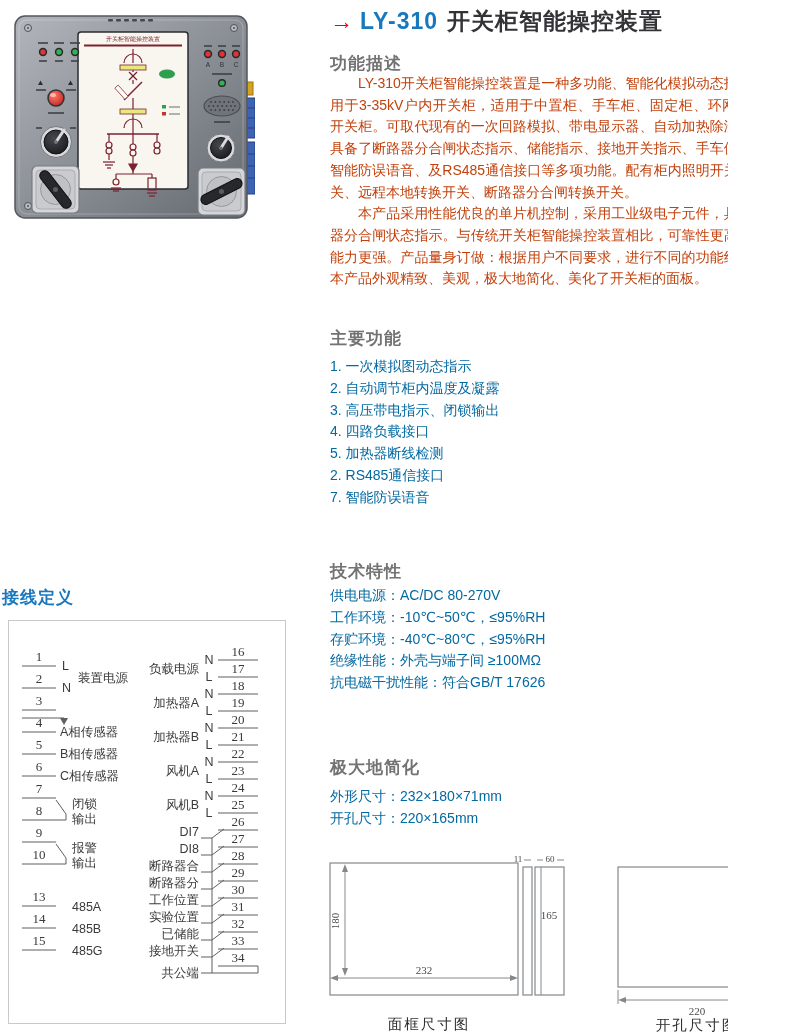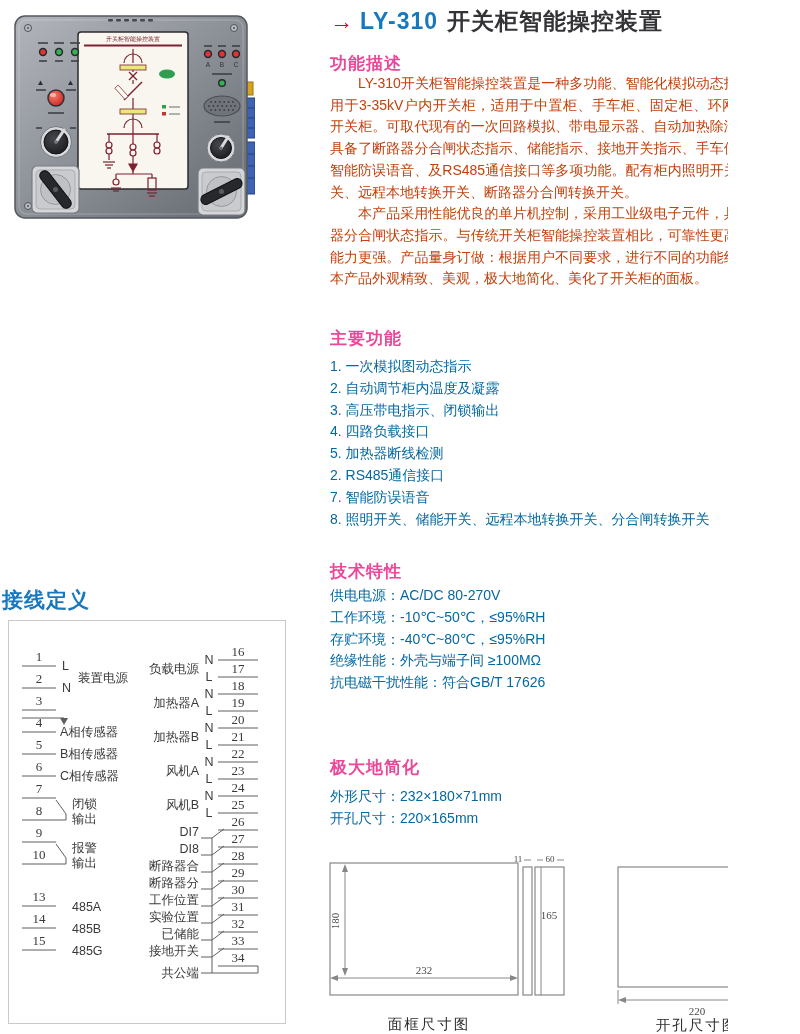--- a/index.html
+++ b/index.html
@@ -5,35 +5,35 @@
   html,body{margin:0;padding:0;background:#fff}
   .page{position:relative;width:728px;height:1034px;background:#fff;overflow:hidden;
         font-family:"Liberation Sans","DejaVu Sans",sans-serif;color:#3f3f42}
 
   
   .title-row{position:absolute;left:330px;top:6px;font-size:23px;font-weight:bold;white-space:nowrap}
   .title-arrow{color:#e60012;margin-right:7px}
   .title-model{color:#1878be;margin-right:9px;letter-spacing:1px}
   .title-name{color:#333337;letter-spacing:1px}
 
-  .sec-h{position:absolute;left:330px;font-size:17px;font-weight:bold;color:#ec4899;letter-spacing:1px}
+  .sec-h{position:absolute;left:330px;font-size:17px;font-weight:bold;color:#737373;letter-spacing:1px}
   .h-desc{top:52px}.h-func{top:327px}.h-tech{top:560px}.h-inst{top:756px}
 
   .desc{position:absolute;left:330px;top:73px;width:464px;font-size:14px;line-height:21.7px;
         text-align:justify;color:#c2410c}
   .desc p{margin:0;text-indent:2em}
 
   .plist{position:absolute;left:330px;width:464px;font-size:14px;color:#0369a1}
   .plist div{line-height:21.8px}
   .list-func{top:356px}
   .list-tech{top:585px}
   .list-inst{top:785px}.list-inst div{line-height:22px}
 
   
-  .wiring-h{position:absolute;left:2px;top:586px;font-size:21px;font-weight:bold;color:#1878be;letter-spacing:1px}
+  .wiring-h{position:absolute;left:2px;top:586px;font-size:17px;font-weight:bold;color:#1878be;letter-spacing:1px}
   .wiring-svg{position:absolute;left:8px;top:620px}
   .wbox{fill:none;stroke:#c9c9c9;stroke-width:1}
   .wl{stroke:#5f5f5f;stroke-width:1;fill:none}
   .tn{font-family:"Liberation Serif","DejaVu Serif",serif;font-size:13px;fill:#3a3a3a;text-anchor:middle}
   .tl{font-size:12.5px;fill:#3a3a3a}
   .te{text-anchor:end}.tm{text-anchor:middle}
   .ahw{fill:#5f5f5f}
 
   
   .dims-svg{position:absolute;left:325px;top:849px}
@@ -272,21 +272,20 @@
 
   <div class="sec-h h-func">主要功能</div>
   <div class="plist list-func">
     <div>1. 一次模拟图动态指示</div>
     <div>2. 自动调节柜内温度及凝露</div>
     <div>3. 高压带电指示、闭锁输出</div>
     <div>4. 四路负载接口</div>
     <div>5. 加热器断线检测</div>
     <div>2. RS485通信接口</div>
     <div>7. 智能防误语音</div>
-    <div>8. 照明开关、储能开关、远程本地转换开关、分合闸转换开关</div>
   </div>
 
   <div class="sec-h h-tech">技术特性</div>
   <div class="plist list-tech">
     <div>供电电源：AC/DC 80-270V</div>
     <div>工作环境：-10℃~50℃，≤95%RH</div>
     <div>存贮环境：-40℃~80℃，≤95%RH</div>
     <div>绝缘性能：外壳与端子间 ≥100MΩ</div>
     <div>抗电磁干扰性能：符合GB/T 17626</div>
   </div>

